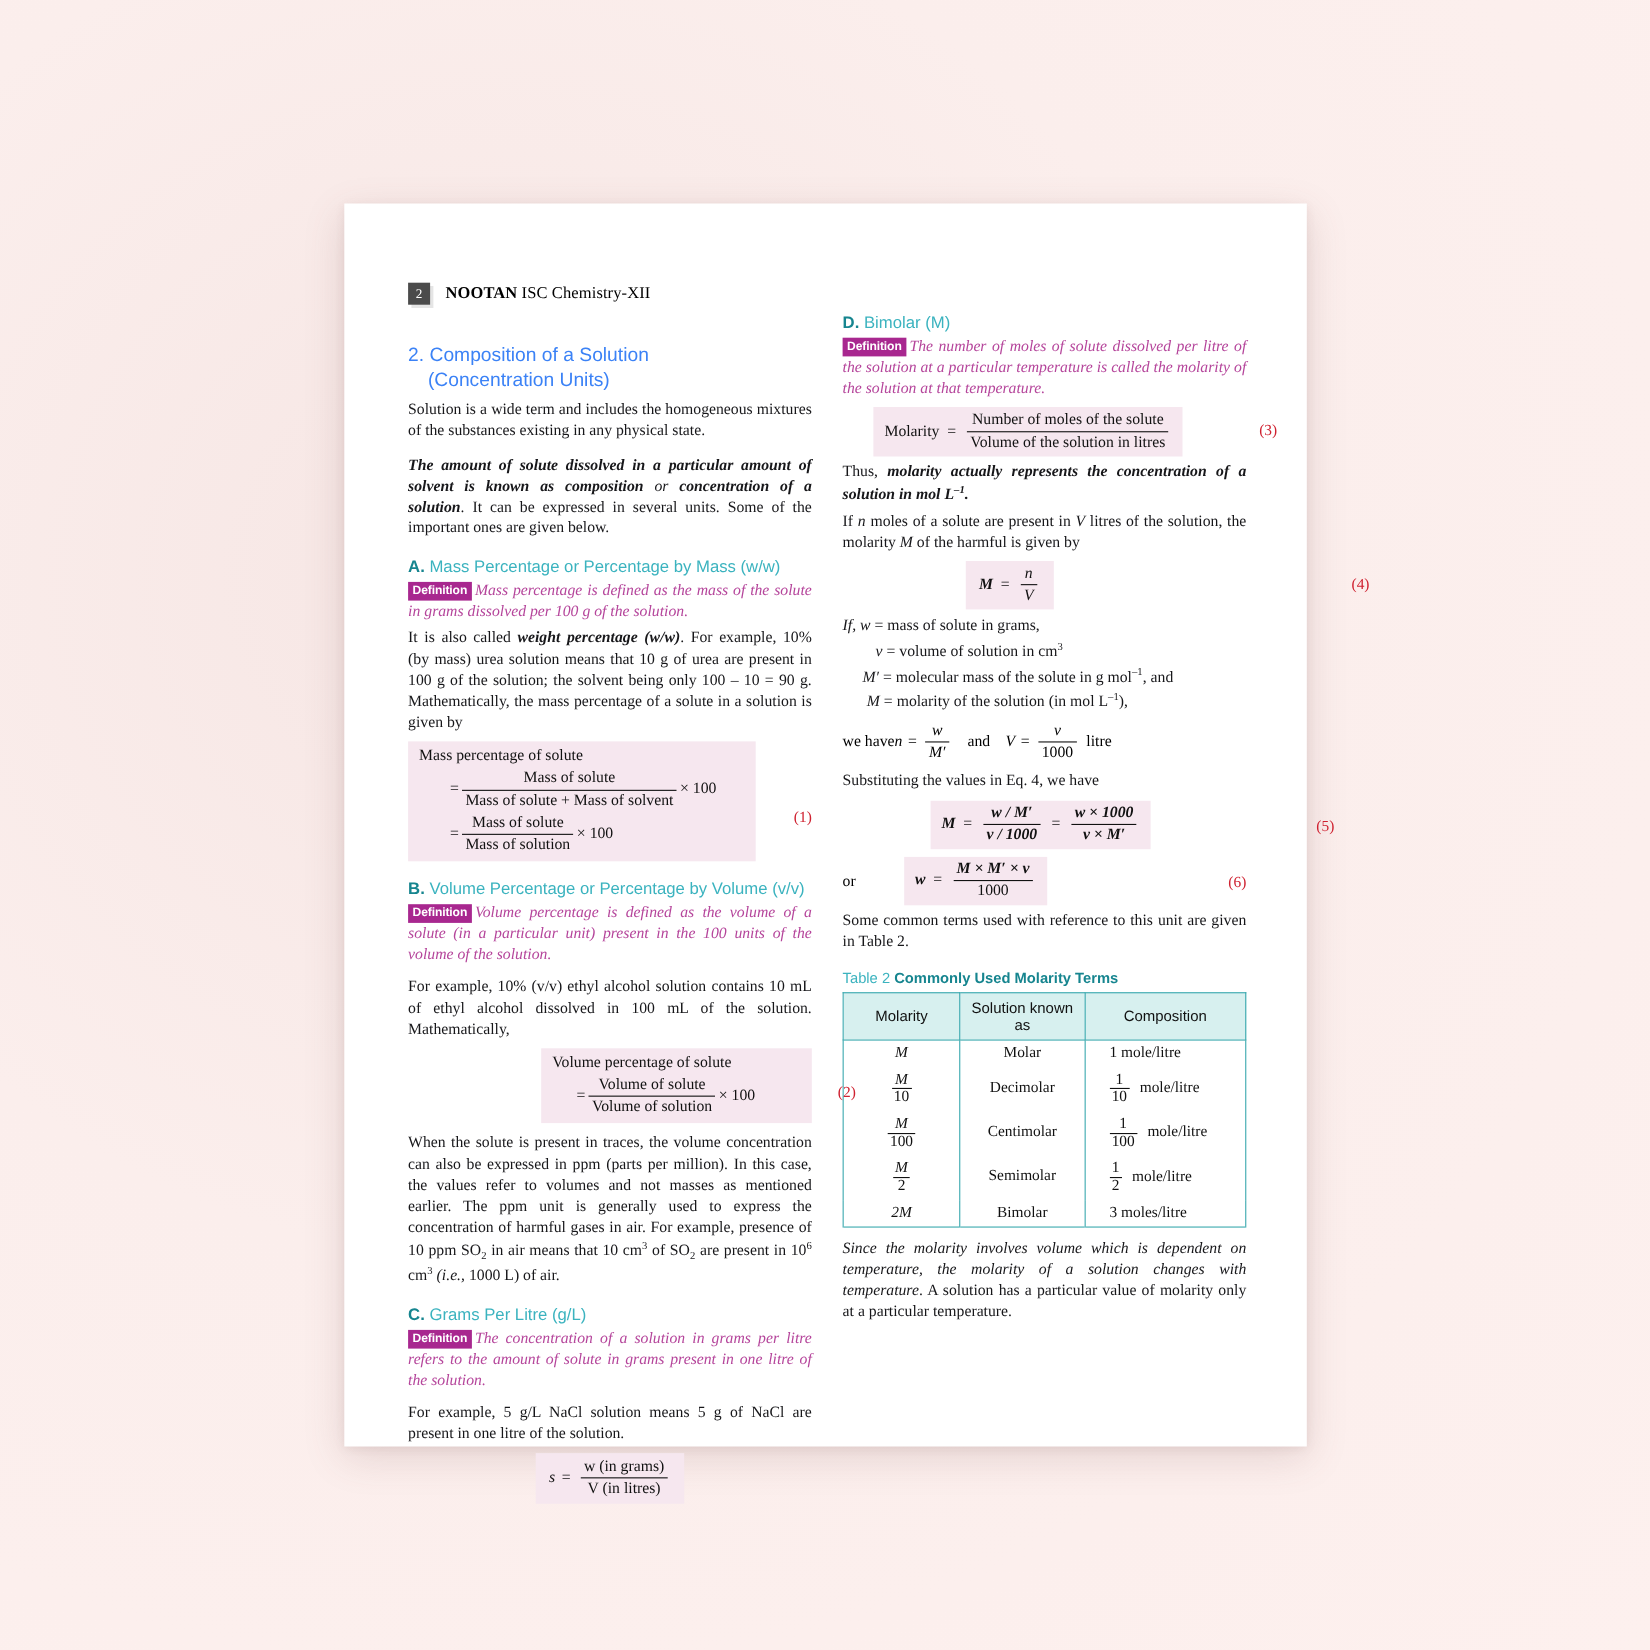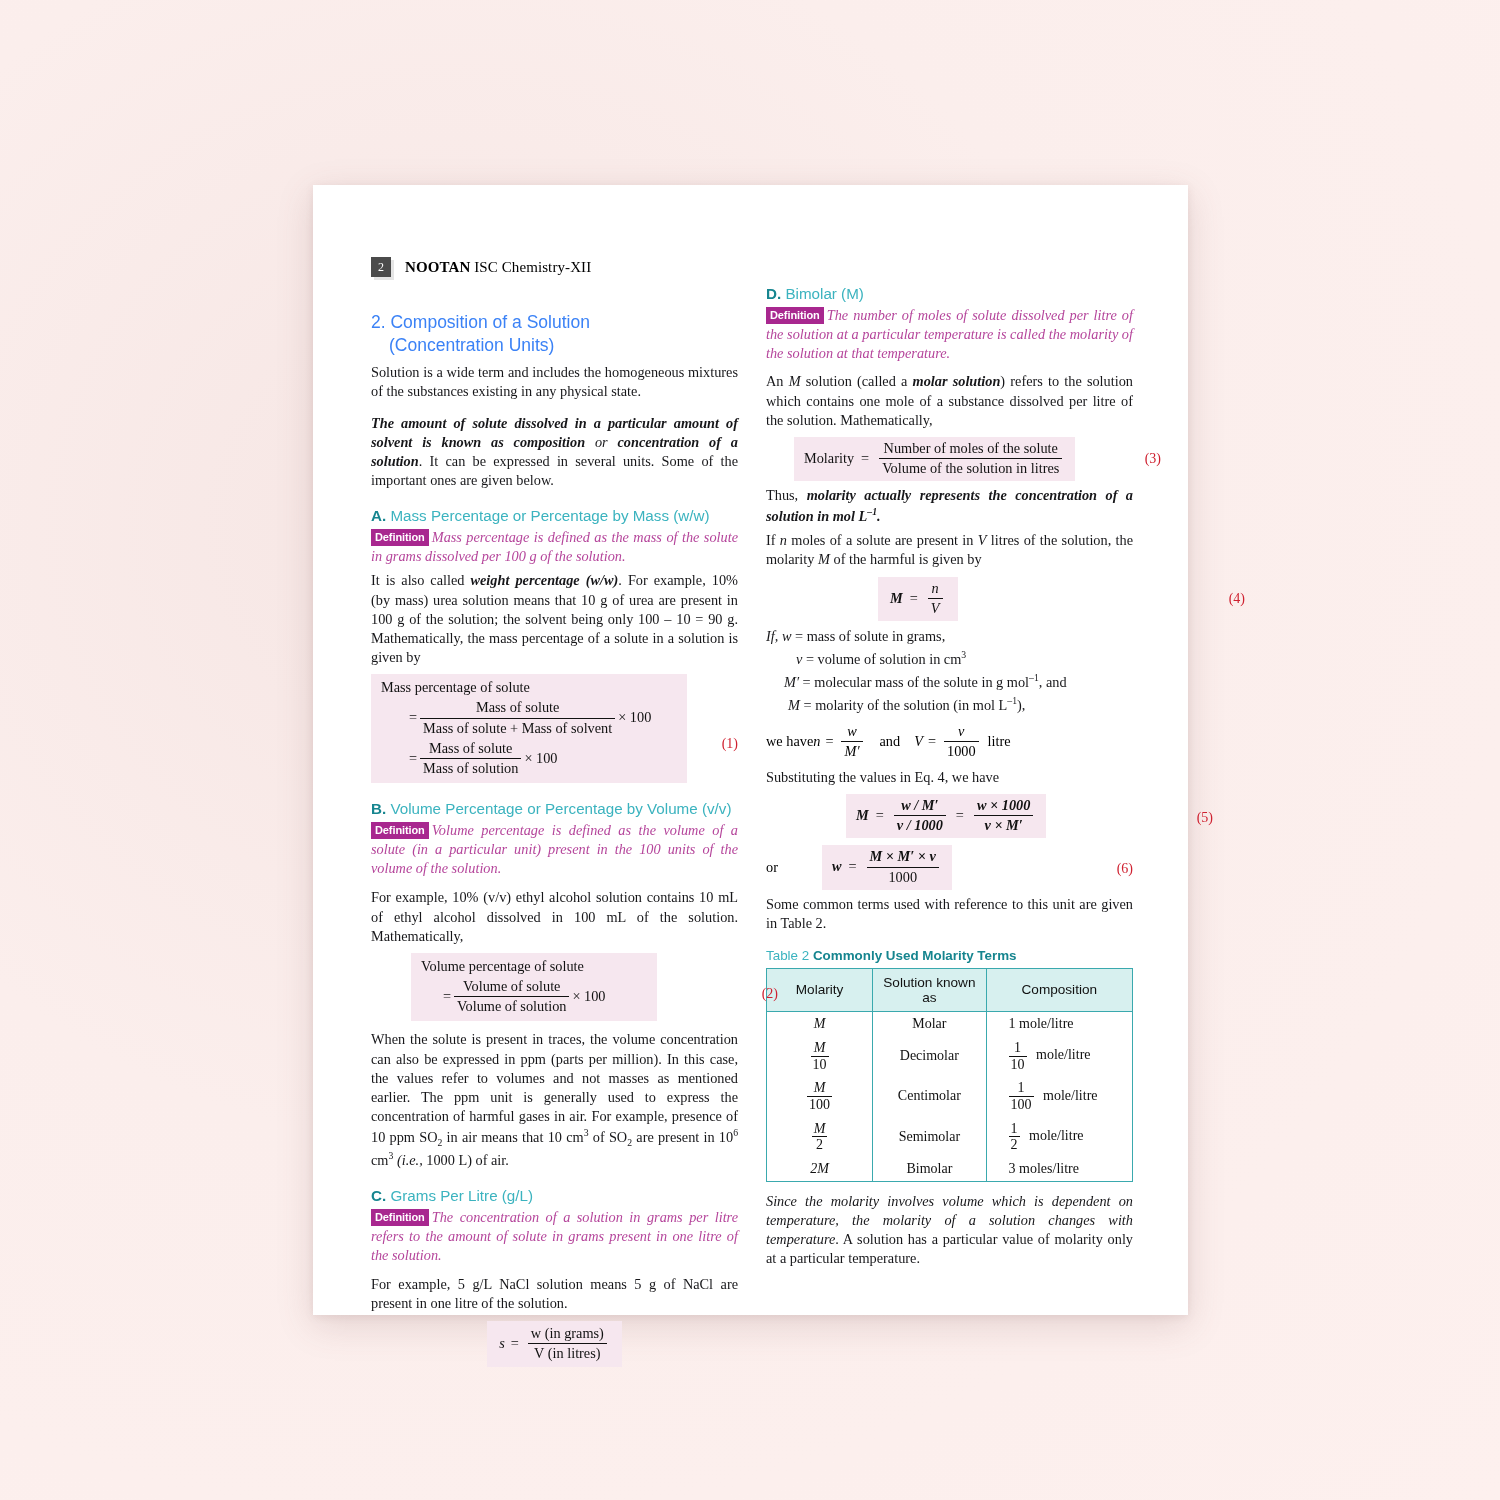--- a/index.html
+++ b/index.html
@@ -241,21 +241,21 @@
       </div>
 
       <h3 class="sub">
         <span class="ltr">B.</span><span> Volume Percentage or Percentage by Volume (v/v)</span>
       </h3>
       <p class="defpara">
         <span class="defbadge">Definition</span><span>Volume percentage is defined as the volume of a solute (in a particular unit) present in the 100 units of the volume of the solution.</span>
       </p>
       <p style="margin-top:10px;">For example, 10% (v/v) ethyl alcohol solution contains 10 mL of ethyl alcohol dissolved in 100 mL of the solution. Mathematically,</p>
 
-      <div class="eqrow" style="margin-left:40px;">
+      <div class="eqrow" style="margin-left:40px;justify-content:flex-end;">
         <div class="eqbox" style="width:226px;">
           <div>Volume percentage of solute</div>
           <div style="margin-left:22px; margin-top:3px; display:flex; align-items:center;">
             <span>=</span>
             <span class="frac">
               <span class="num">Volume of solute</span>
               <span class="den">Volume of solution</span>
             </span>
             <span>× 100</span>
           </div>
@@ -288,23 +288,20 @@
 
     </div>
 
     <div class="col">
 
       <h3 class="sub" style="margin-top:0;">
         <span class="ltr">D.</span><span> Bimolar (M)</span>
       </h3>
       <p class="defpara">
         <span class="defbadge">Definition</span><span>The number of moles of solute dissolved per litre of the solution at a particular temperature is called the molarity of the solution at that temperature.</span>
-      </p>
-      <p style="margin-top:9px;">
-        <span>An </span><span class="mathit">M</span><span> solution (called a </span><span class="bi">molar solution</span><span>) refers to the solution which contains one mole of a substance dissolved per litre of the solution. Mathematically,</span>
       </p>
 
       <div class="eqrow" style="margin-left:28px;">
         <div class="eqbox" style="display:flex; align-items:center; padding:3px 10px 4px 10px;">
           <span>Molarity</span>
           <span style="margin:0 7px;">=</span>
           <span class="frac">
             <span class="num">Number of moles of the solute</span>
             <span class="den">Volume of the solution in litres</span>
           </span>

